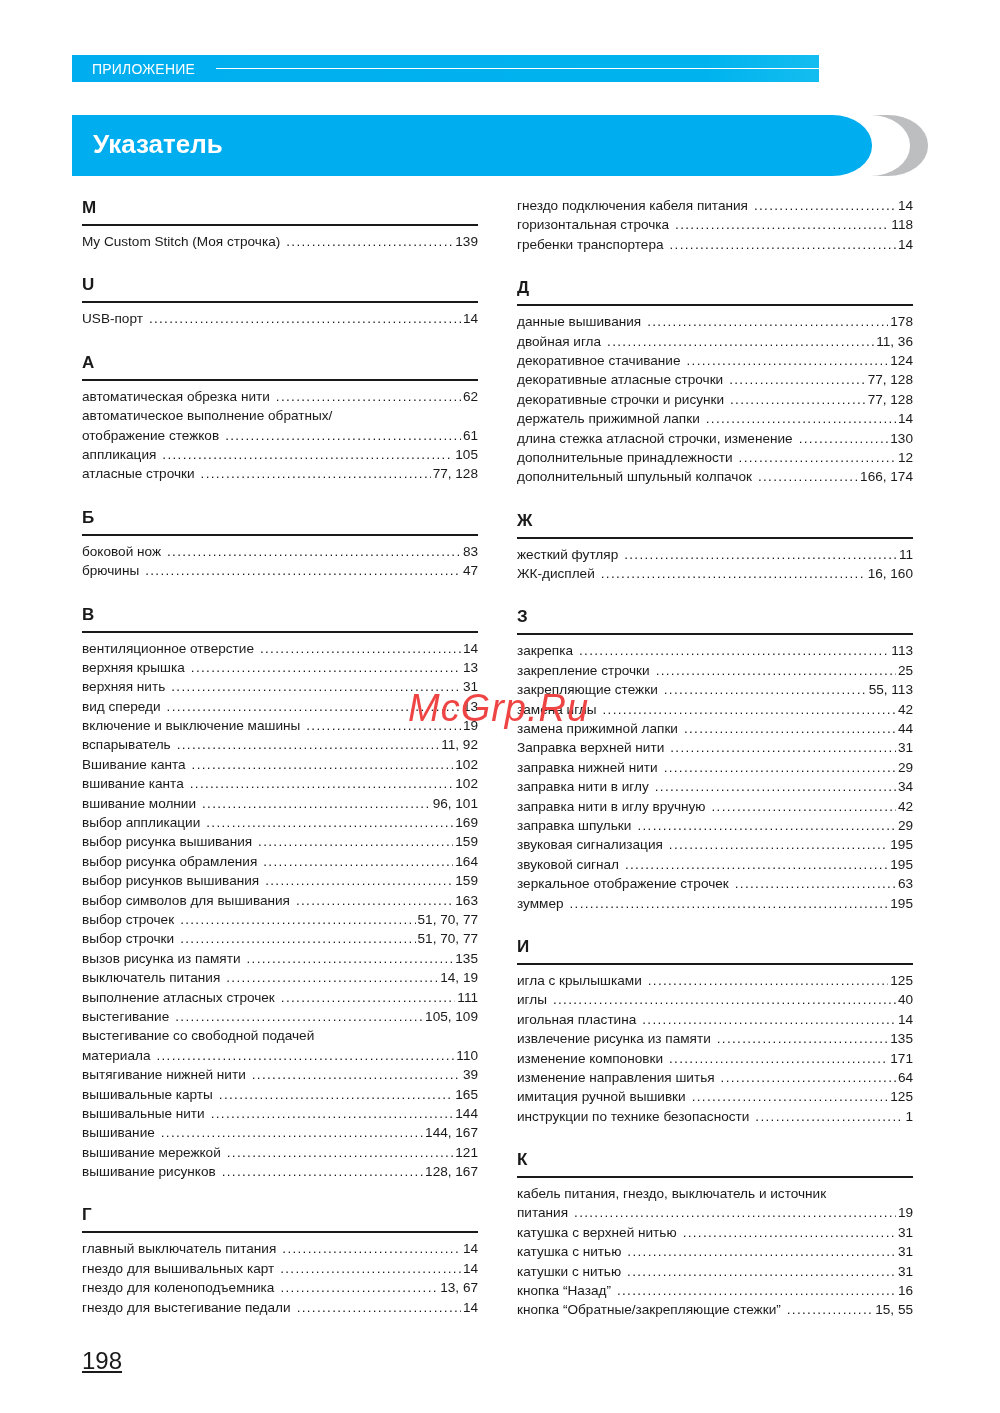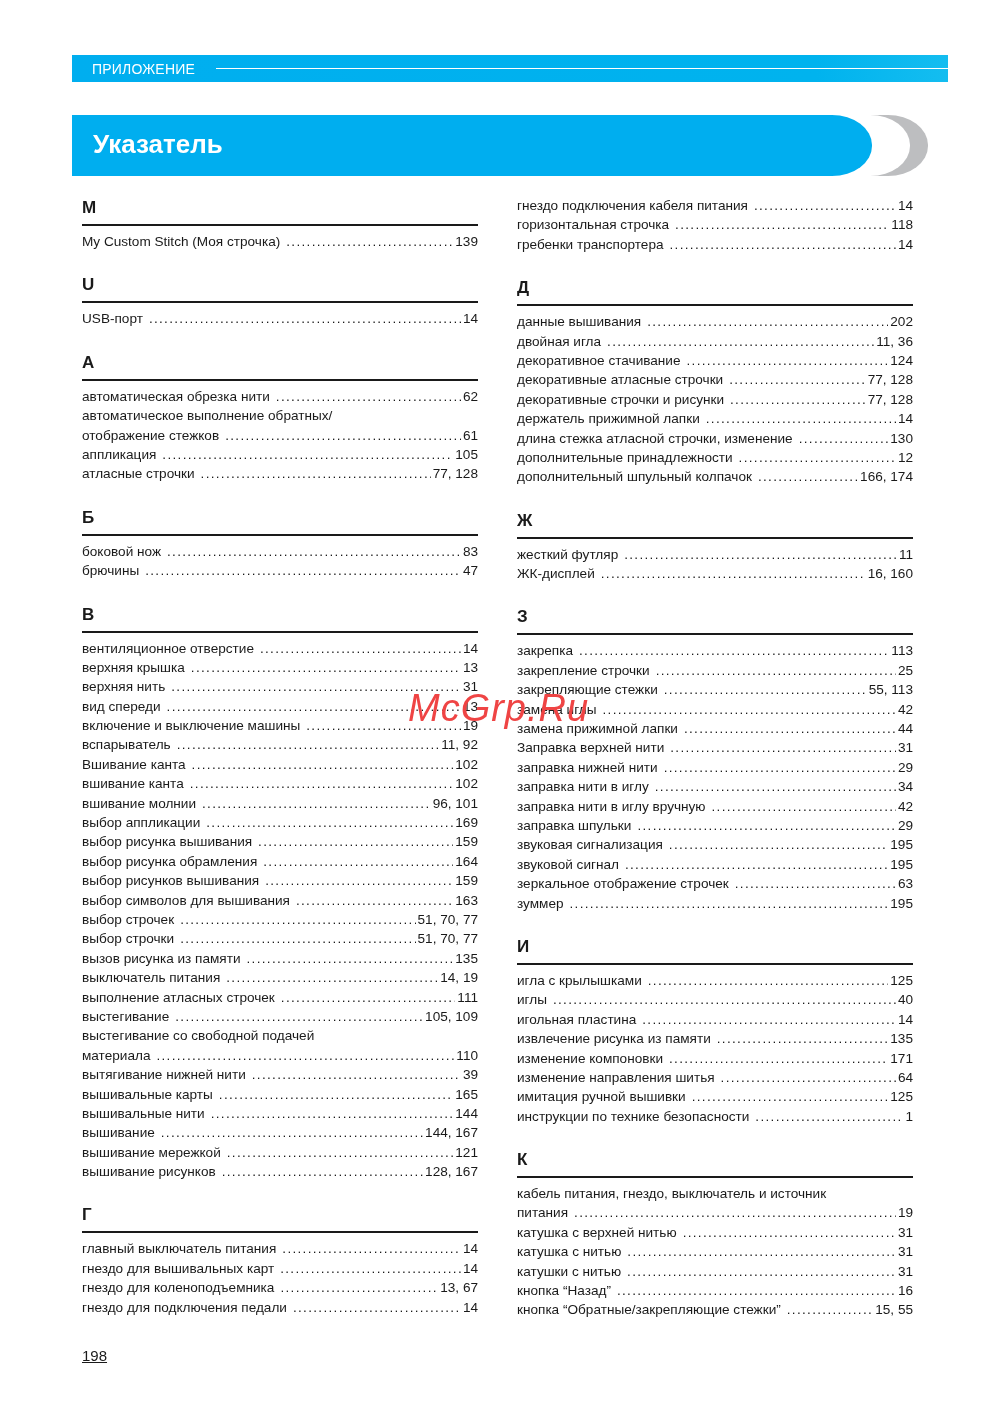--- a/index.html
+++ b/index.html
@@ -1,21 +1,21 @@
 <!DOCTYPE html>
 <html><head>
 <meta charset="utf-8">
 <style>
   html, body { margin: 0; padding: 0; }
   body {
     width: 1000px; height: 1413px; background: #ffffff; position: relative; overflow: hidden;
     font-family: "Liberation Sans", sans-serif; color: #1a1a1a;
   }
   .topbar {
-    position: absolute; left: 72px; top: 55px; width: 876px; height: 27px;
+    position: absolute; left: 72px; top: 55px; width: 747px; height: 27px;
     background: linear-gradient(90deg, #00aeef 0%, #00b3ee 85%, #14bdf0 100%);
   }
   .topbar .label {
     position: absolute; left: 20px; top: 6px; font-size: 14px; color: #ffffff;
     letter-spacing: 0.2px;
   }
   .topbar .rule {
     position: absolute; left: 144px; right: 0; top: 13px; height: 1px; background: #ffffff;
   }
   .banner-wrap { position: absolute; left: 72px; top: 115px; width: 860px; height: 61px; padding-left: 26px; }
@@ -41,21 +41,21 @@
   .section-rule { height: 2px; background: #1a1a1a; margin-bottom: 6px; }
   .entry { font-size: 13.6px; line-height: 19.4px; height: 19.4px; display: flex; white-space: nowrap; }
   .entry .txt { flex: 0 0 auto; }
   .entry .dots {
     flex: 1 1 auto; overflow: hidden; margin: 0 2px 0 6px; letter-spacing: 1.3px; color: #1a1a1a;
   }
   .entry .dots::before { content: "........................................................................................................................................"; }
   .entry .pg { flex: 0 0 auto; text-align: right; }
   .entry.cont .txt { flex: 1 1 auto; }
   .gap { height: 22px; }
-  .page-number { position: absolute; left: 82px; top: 1347px; font-size: 15px; text-decoration: underline; }
+  .page-number { position: absolute; left: 82px; top: 1347px; font-size: 24px; text-decoration: underline; }
   .watermark {
     position: absolute; left: 408px; top: 687px; font-size: 38px; font-style: italic;
     color: #ef4444; letter-spacing: 1px; font-family: "Liberation Sans", sans-serif;
   }
 </style>
 </head>
 <body>
 
 <div class="topbar">
   <span class="label">ПРИЛОЖЕНИЕ</span>
@@ -289,21 +289,21 @@
         <span class="txt">гнездо для вышивальных карт</span>
         <span class="dots"></span>
         <span class="pg">14</span>
       </div>
       <div class="entry">
         <span class="txt">гнездо для коленоподъемника</span>
         <span class="dots"></span>
         <span class="pg">13, 67</span>
       </div>
       <div class="entry">
-        <span class="txt">гнездо для подключения педали</span>
+        <span class="txt">гнездо для выстегивание педали</span>
         <span class="dots"></span>
         <span class="pg">14</span>
       </div>
     </div>
   </div>
 <div class="col right" id="col-right">
     <div>
       <div class="entry">
         <span class="txt">гнездо подключения кабеля питания</span>
         <span class="dots"></span>
@@ -320,21 +320,21 @@
         <span class="pg">14</span>
       </div>
     </div>
     <div class="gap"></div>
     <div>
       <div class="section-head">Д</div>
       <div class="section-rule"></div>
       <div class="entry">
         <span class="txt">данные вышивания</span>
         <span class="dots"></span>
-        <span class="pg">202</span>
+        <span class="pg">178</span>
       </div>
       <div class="entry">
         <span class="txt">двойная игла</span>
         <span class="dots"></span>
         <span class="pg">11, 36</span>
       </div>
       <div class="entry">
         <span class="txt">декоративное стачивание</span>
         <span class="dots"></span>
         <span class="pg">124</span>

